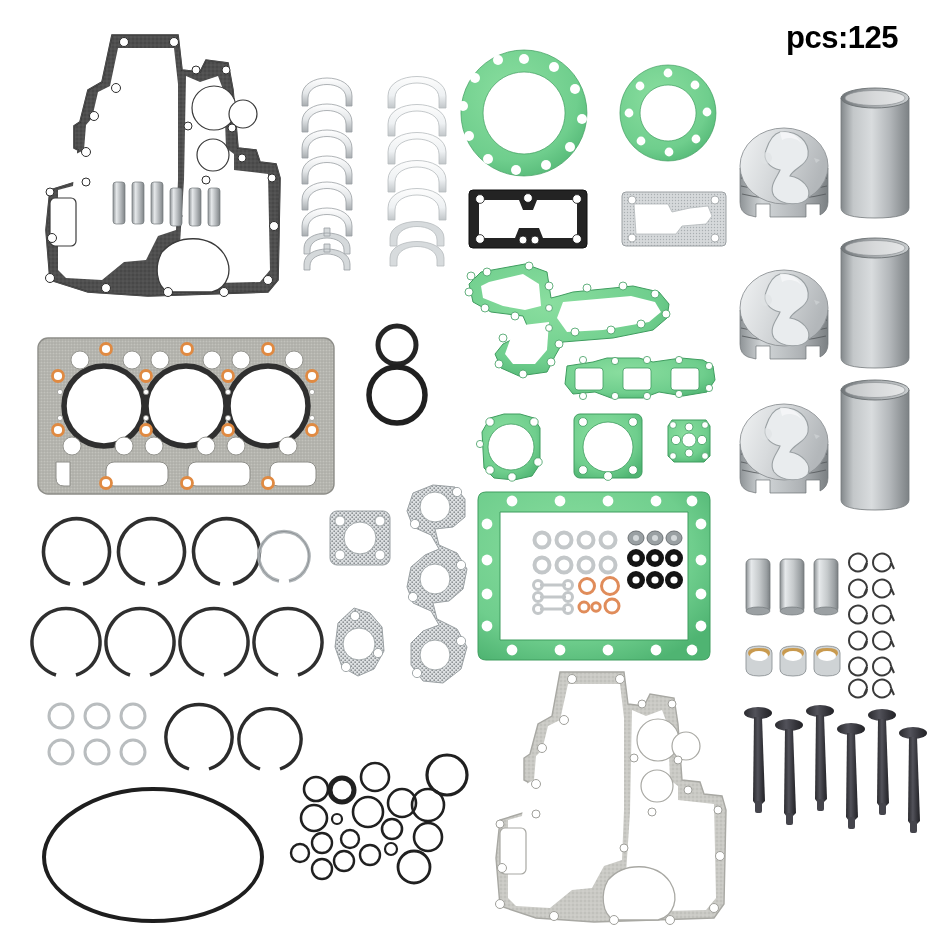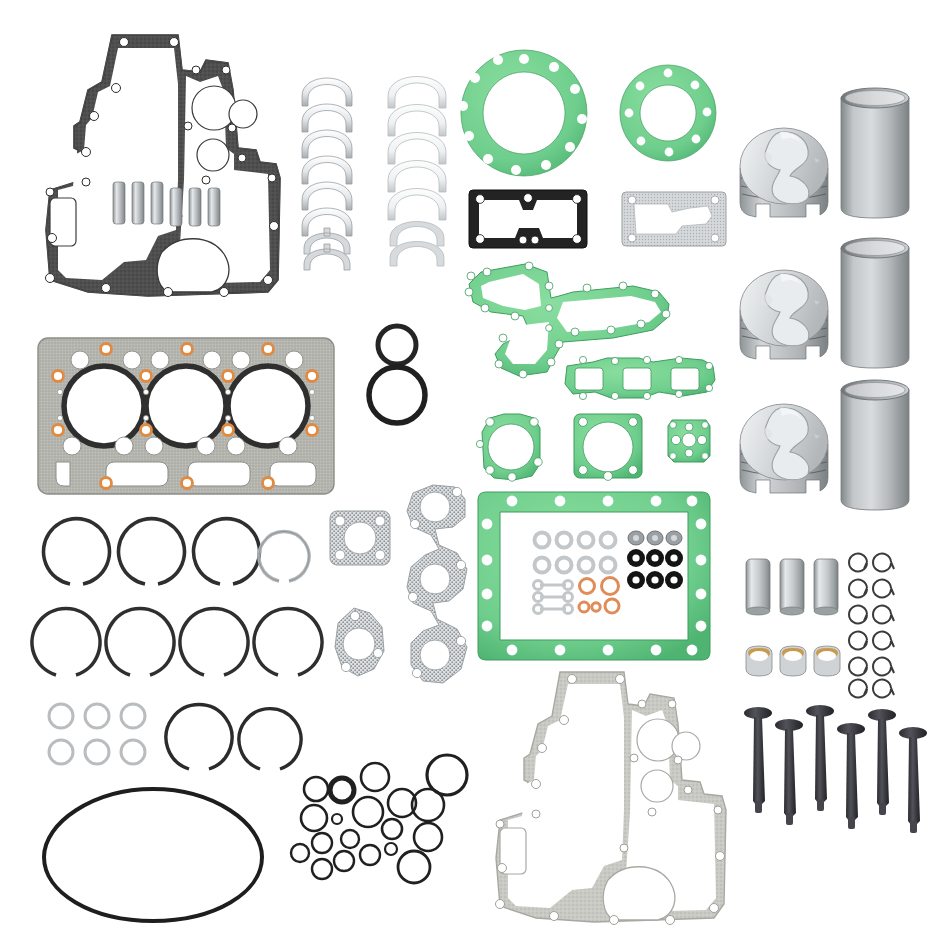--- a/index.html
+++ b/index.html
@@ -7,20 +7,21 @@
   #stage{position:relative;width:950px;height:950px;background:#ffffff;}
   .abs{position:absolute;}
   #pcs-label{position:absolute;right:52px;top:20px;font-size:31px;font-weight:bold;color:#000;letter-spacing:-0.5px;font-family:"Liberation Sans",sans-serif;}
   svg{display:block;overflow:visible;}
 </style>
 </head>
 <body>
 
 <div id="stage">
 
+  <div id="pcs-label">pcs:125</div>
 
   <div class="abs" style="left:28px;top:30px;">
     <svg width="265" height="275" viewBox="0 0 265 275">
       <defs>
         <pattern id="darkgrain" width="4" height="4" patternUnits="userSpaceOnUse">
           <rect width="4" height="4" fill="#4f4f4f"></rect>
           <circle cx="1" cy="1" r="0.7" fill="#3a3a3a"></circle>
           <circle cx="3" cy="3" r="0.6" fill="#666"></circle>
         </pattern>
       </defs>

